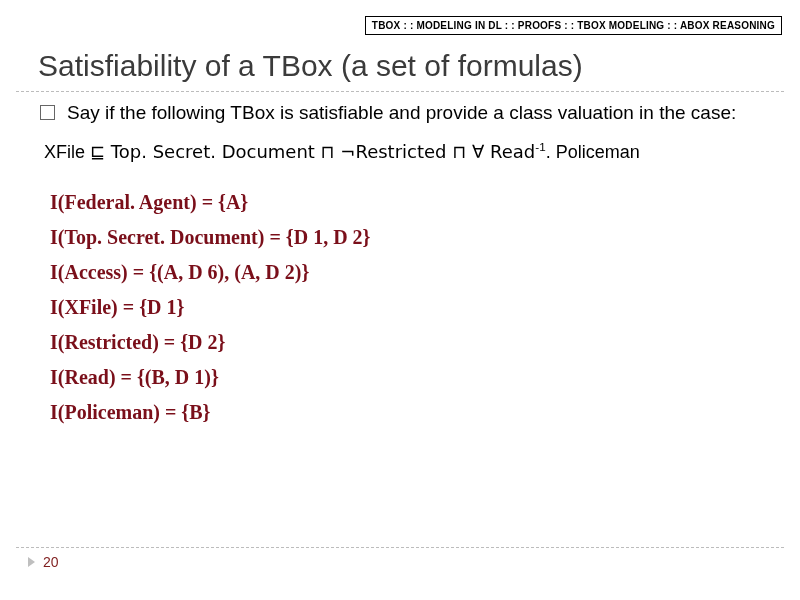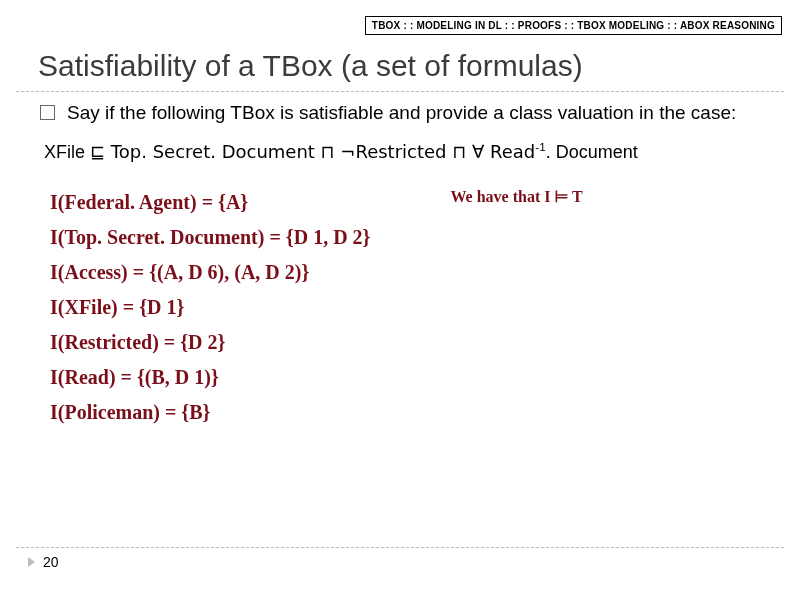--- a/index.html
+++ b/index.html
@@ -89,21 +89,21 @@
     right: 16px;
     bottom: 30px;
   }
   .footer .dash-rule { margin: 0 0 6px 0; }
   .pagenum {
     display: flex;
     align-items: center;
     gap: 8px;
     margin-left: 12px;
     font-size: 14px;
-    color: #000000;
+    color: #7f1d1d;
   }
   .pagenum .arrow {
     width: 0; height: 0;
     border-top: 5px solid transparent;
     border-bottom: 5px solid transparent;
     border-left: 7px solid #bfbfbf;
   }
 </style>
 </head>
 <body>
@@ -117,35 +117,34 @@
 
 <div class="content">
 
   <div class="bullet-row">
     <span class="bullet-check"></span>
     <span class="bullet-text">Say if the following TBox is satisfiable and provide a class valuation in the case:</span>
   </div>
 
   <div class="formulas">
     <div class="line">
-      <span>XFile </span><span class="sym">⊑</span><span class="sym"> Top. Secret. Document ⊓ ¬Restricted ⊓ ∀ Read</span><sup>-1</sup><span>. Document</span>
+      <span>XFile </span><span class="sym">⊑</span><span class="sym"> Top. Secret. Document ⊓ ¬Restricted ⊓ ∀ Read</span><sup>-1</sup><span>. Policeman</span>
     </div>
   </div>
 
   <div class="interp-block">
     <div class="interp-list">
       <div>I(Federal. Agent) = {A}</div>
       <div>I(Top. Secret. Document) = {D 1, D 2}</div>
       <div>I(Access) = {(A, D 6), (A, D 2)}</div>
       <div>I(XFile) = {D 1}</div>
       <div>I(Restricted) = {D 2}</div>
       <div>I(Read) = {(B, D 1)}</div>
       <div>I(Policeman) = {B}</div>
     </div>
-    <div class="right-note">We have that I ⊨ T</div>
   </div>
 
 </div>
 
 <div class="footer">
   <hr class="dash-rule">
   <div class="pagenum">
     <span class="arrow"></span>
     <span>20</span>
   </div>

